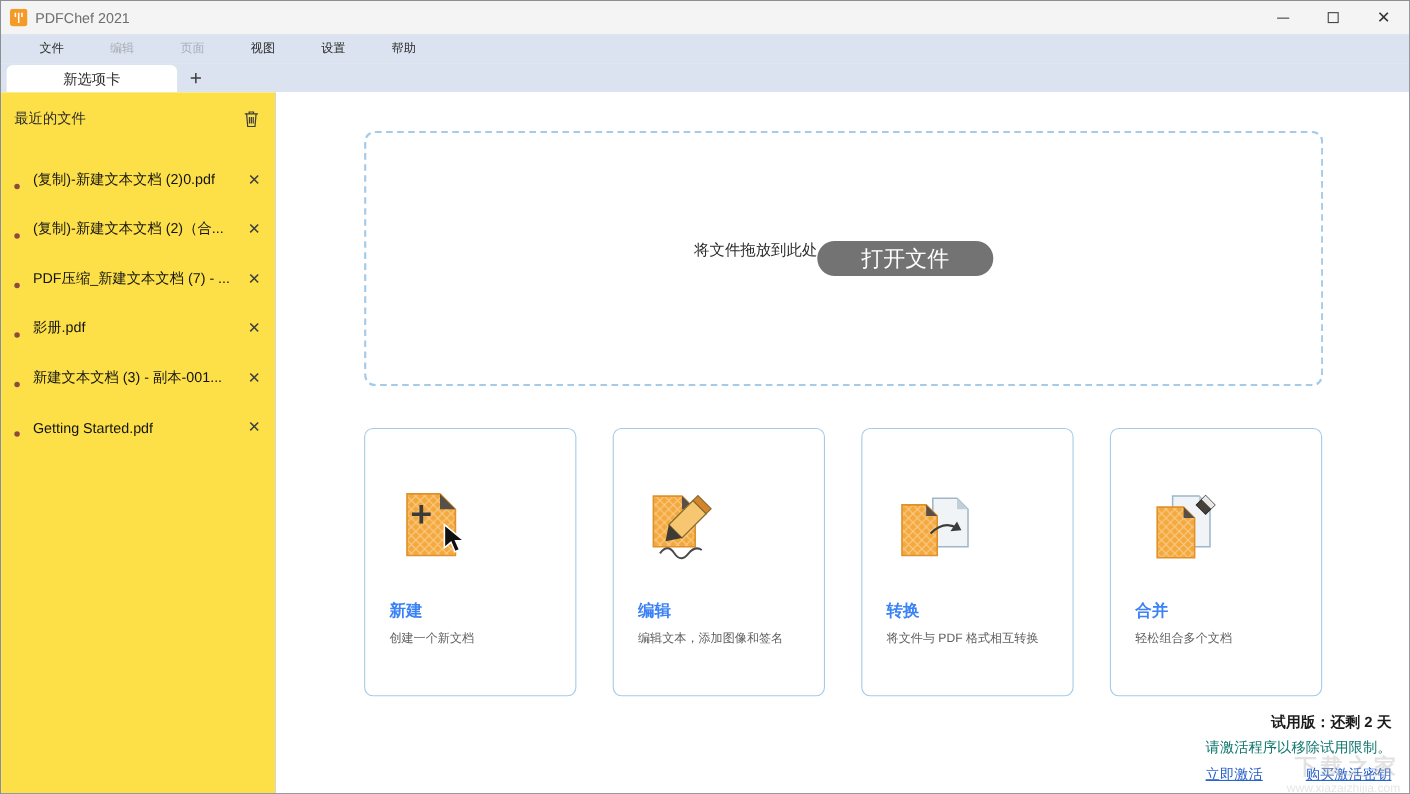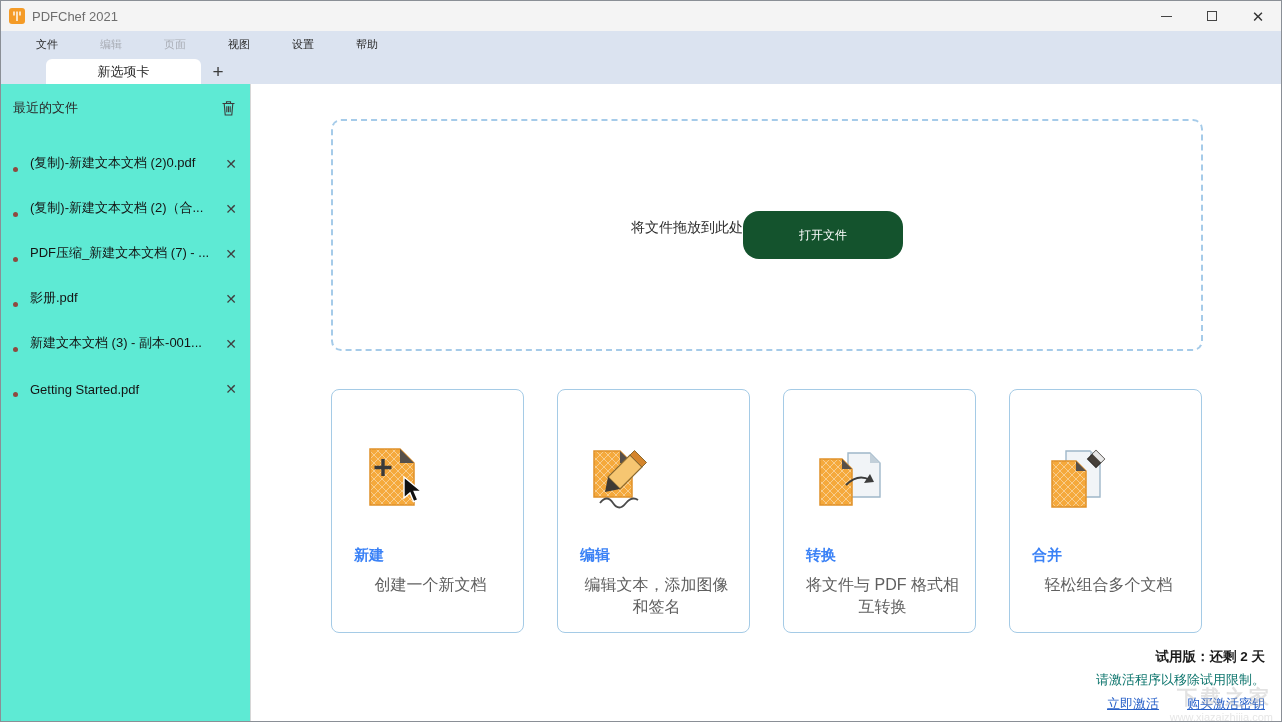--- a/index.html
+++ b/index.html
@@ -15,54 +15,54 @@
   .title-text { font-size:13px; color:#6e6e6e; flex:1; }
   .win-btn { width:46px; height:30px; display:flex; align-items:center; justify-content:center; color:#333; font-size:14px; cursor:default; }
   .max-glyph { width:10px; height:10px; border:1px solid #444; display:inline-block; }
   .min-glyph { width:11px; height:1px; background:#444; display:inline-block; }
   .close-glyph { font-size:15px; line-height:1; }
   
   .menubar { height:27px; background:#dbe3f0; display:flex; align-items:center; padding-left:14px; }
   .menu-item { font-size:11px; color:#2b2b2b; padding:0 21px; line-height:27px; }
   .menu-item.disabled { color:#a9adb5; }
   
-  .tabstrip { height:26px; background:#dbe3f0; display:flex; align-items:flex-end;padding-left:40px; }
+  .tabstrip { height:26px; background:#dbe3f0; display:flex; align-items:flex-end; }
   .tab { width:155px; height:25px; background:#ffffff; border-radius:6px 6px 0 0; margin-left:5px;
          display:flex; align-items:center; justify-content:center; font-size:13px; color:#2b2b2b; }
   .tab-add { width:34px; height:25px; display:flex; align-items:center; justify-content:center;
              font-size:19px; color:#3c3c3c; }
   
   .content { display:flex; height:639px; background:#fff; }
-  .sidebar { width:250px; border-right:1px solid #d6d6d6; background:#5eead4; }
+  .sidebar { width:250px; border-right:1px solid #d6d6d6; background:#fde047; }
   .sidebar-header { display:flex; align-items:center; justify-content:space-between; padding:15px 14px 10px 12px; }
   .sidebar-header .label { font-size:13px; color:#2b2b2b; }
   .file-row { display:flex; align-items:flex-end; padding:0 13px 0 12px; height:45px; cursor:default; }
   .bullet { width:5px; height:5px; border-radius:50%; background:#8f4a40; margin-right:12px; flex:0 0 auto; }
   .file-name { flex:1; font-size:13px; color:#141414; white-space:nowrap; overflow:hidden; }
   .file-close { font-size:14px; color:#3f3f3f; padding-left:8px; }
   .main { flex:1; position:relative; background:#fff; }
   
   .dropzone { position:absolute; left:80px; top:35px; width:872px; height:232px;
               border:2px dashed #a5cbe9; border-radius:10px;
               display:flex; align-items:center; justify-content:center; }
   .drop-text { font-size:14px; color:#2d2d2d; margin-bottom:15px; }
-  .open-btn { width:160px; height:48px; border:none; border-radius:16px; background:#14532d;
-              color:#fff; font-size:12px; font-family:inherit; cursor:pointer; }
+  .open-btn { width:160px; height:32px; border:none; border-radius:16px; background:#737373;
+              color:#fff; font-size:20px; font-family:inherit; cursor:pointer; }
   
   .cards { position:absolute; left:80px; top:305px; display:flex; gap:33px; }
   .card { width:193px; height:244px; border:1px solid #a5cbe6; border-radius:8px; background:#fff;
           padding:34px 16px 0 22px; cursor:pointer; }
   .card-icon { height:108px; display:flex; align-items:center; }
   .card-title { font-size:15px; font-weight:bold; color:#3b82f6; margin-top:14px; }
-  .card-desc { font-size:16px; color:#5f5f5f; margin-top:9px; line-height:1.35;text-align:center; }
+  .card-desc { font-size:11px; color:#5f5f5f; margin-top:9px; line-height:1.35; }
   
   .trial { position:absolute; right:16px; bottom:10px; text-align:right; z-index:2;margin-top:16px; }
   .trial-line1 { font-size:13.5px; color:#1b1b1b; font-weight:bold; }
   .trial-line2 { font-size:13px; color:#0f766e; margin-top:5px; }
-  .trial-links { margin-top:6px; display:flex; gap:28px; justify-content:flex-end; }
+  .trial-links { margin-top:6px; display:flex; gap:28px; justify-content:space-between; }
   .trial-link { font-size:13px; color:#2a62c9; text-decoration:underline; cursor:pointer; }
   .watermark { position:absolute; right:8px; bottom:0px; z-index:3; opacity:0.32; pointer-events:none;
                text-align:right; color:#9a9a9a; }
   .watermark .wm-text { font-size:20px; font-weight:bold; letter-spacing:4px; color:#a6a6a6; }
   .watermark .wm-url { font-size:11px; color:#b0b0b0; }
 </style>
 </head>
 <body>
 
 <div class="titlebar">

